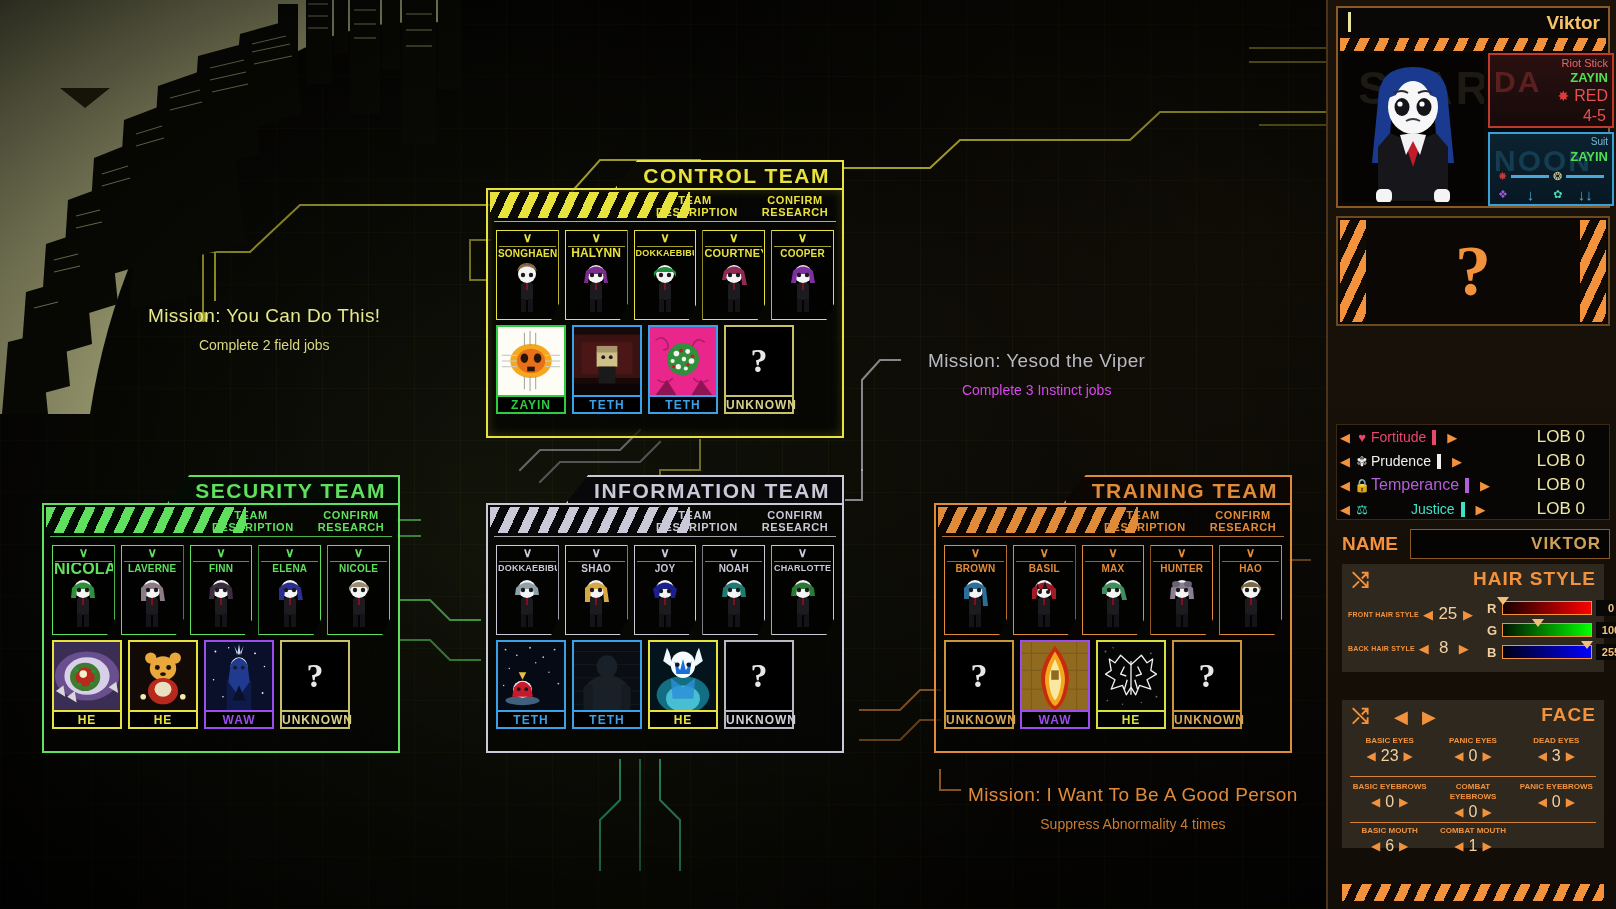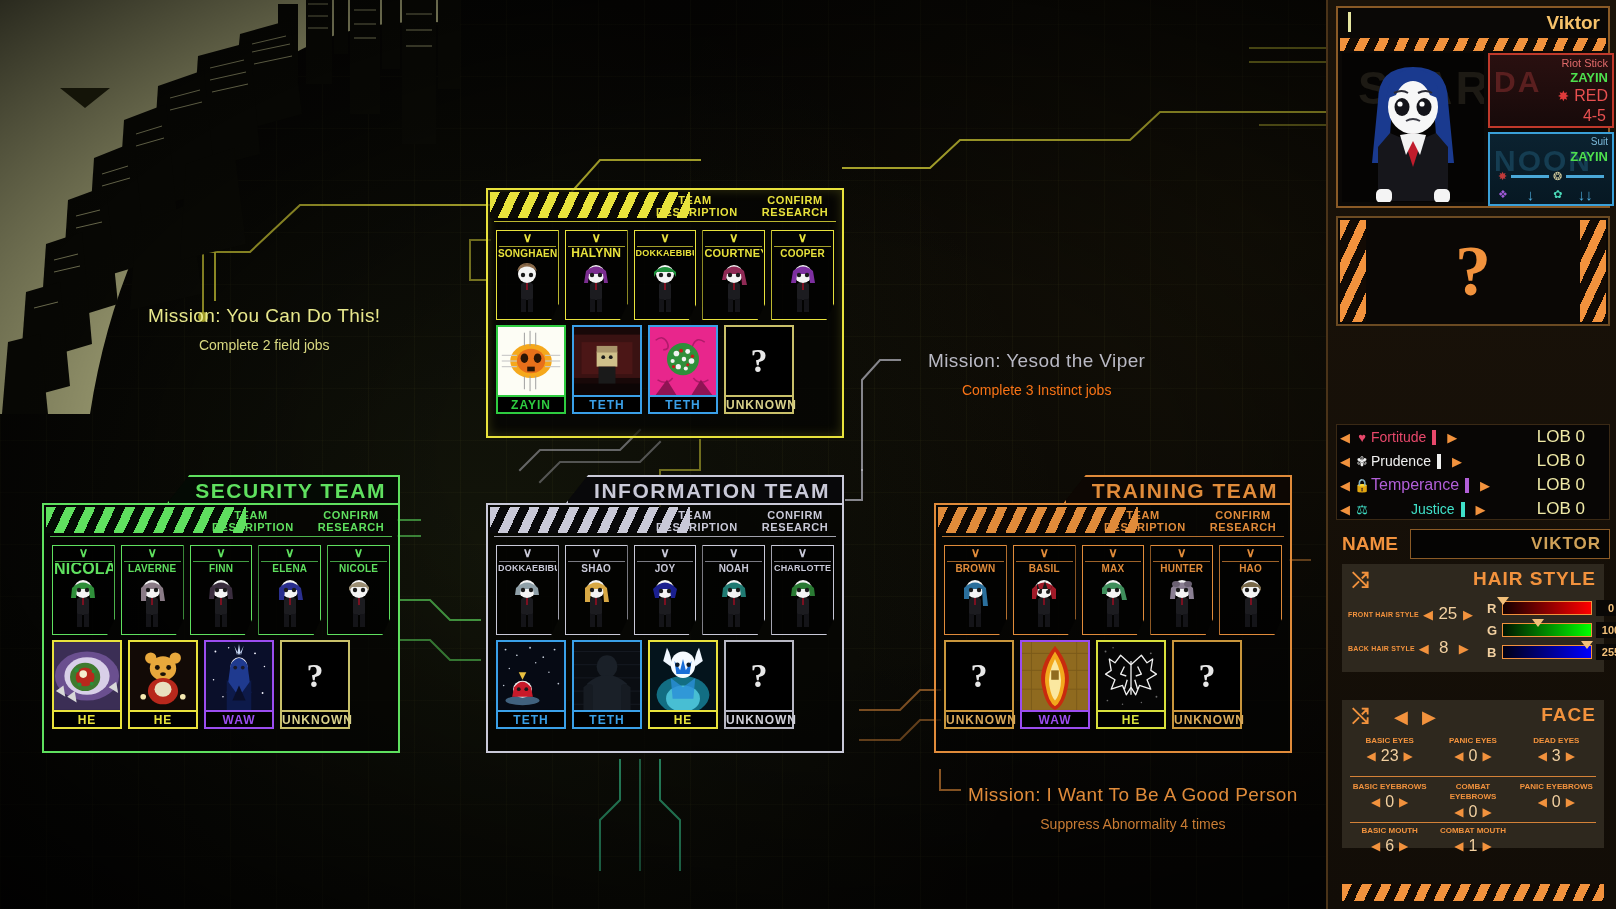--- a/index.html
+++ b/index.html
@@ -280,20 +280,21 @@
           <path d="M416,36 L442,36"></path>
           <path d="M416,52 L442,52"></path>
       </g>
     </svg>
   </div>
   <div id="asiyah-arrow"></div>
   <div class="vignette"></div>
 </div>
 
 <div class="team" id="team-control" style="left:486px; top:160px; width:358px; height:278px;">
+  <div class="title" style="color:#e8e23c;border-color:#e8e23c;background:#0b0a04;box-shadow:0 0 10px rgba(232,226,60,.35);">Control Team</div>
   <div class="body" style="border-color:#e8e23c; box-shadow:0 0 12px rgba(232,226,60,.2) inset;">
     <div class="hazard" style="background:repeating-linear-gradient(115deg,#e8e23c 0 9px,#0b0a04 9px 18px);"></div>
     <div class="hdr" style="color:#e8e23c;">
       <div><span>Team Description</span></div>
       <div><span>Confirm Research</span></div>
     </div>
     <div class="divider" style="background:#e8e23c;opacity:.8;"></div>
     <div class="slots">
       <div class="slot" style="border-color:#e8e23c;">
         <div class="v" style="color:#e8e23c;">∨</div>
@@ -978,21 +979,21 @@
     </div>
   </div>
 </div>
 
 <div class="mission" style="left:148px; top:305px; color:#e8e88c;">
   <div class="m1">Mission:   You Can Do This!</div>
   <div class="m2" style="color:#d8d880;">Complete 2 field jobs</div>
 </div>
 <div class="mission" style="left:928px; top:350px; color:#b9b9c4;">
   <div class="m1">Mission:  Yesod the Viper</div>
-  <div class="m2" style="color:#f97316;">Complete 3 Instinct jobs</div>
+  <div class="m2" style="color:#d946ef;">Complete 3 Instinct jobs</div>
 </div>
 <div class="mission" style="left:968px; top:784px; color:#e08b3a;">
   <div class="m1">Mission: I Want To Be A Good Person</div>
   <div class="m2" style="color:#c97c34;">Suppress Abnormality 4 times</div>
 </div>
 
 <div id="rpanel">
 
   <div id="charbox">
     <div id="charcursor"></div>

